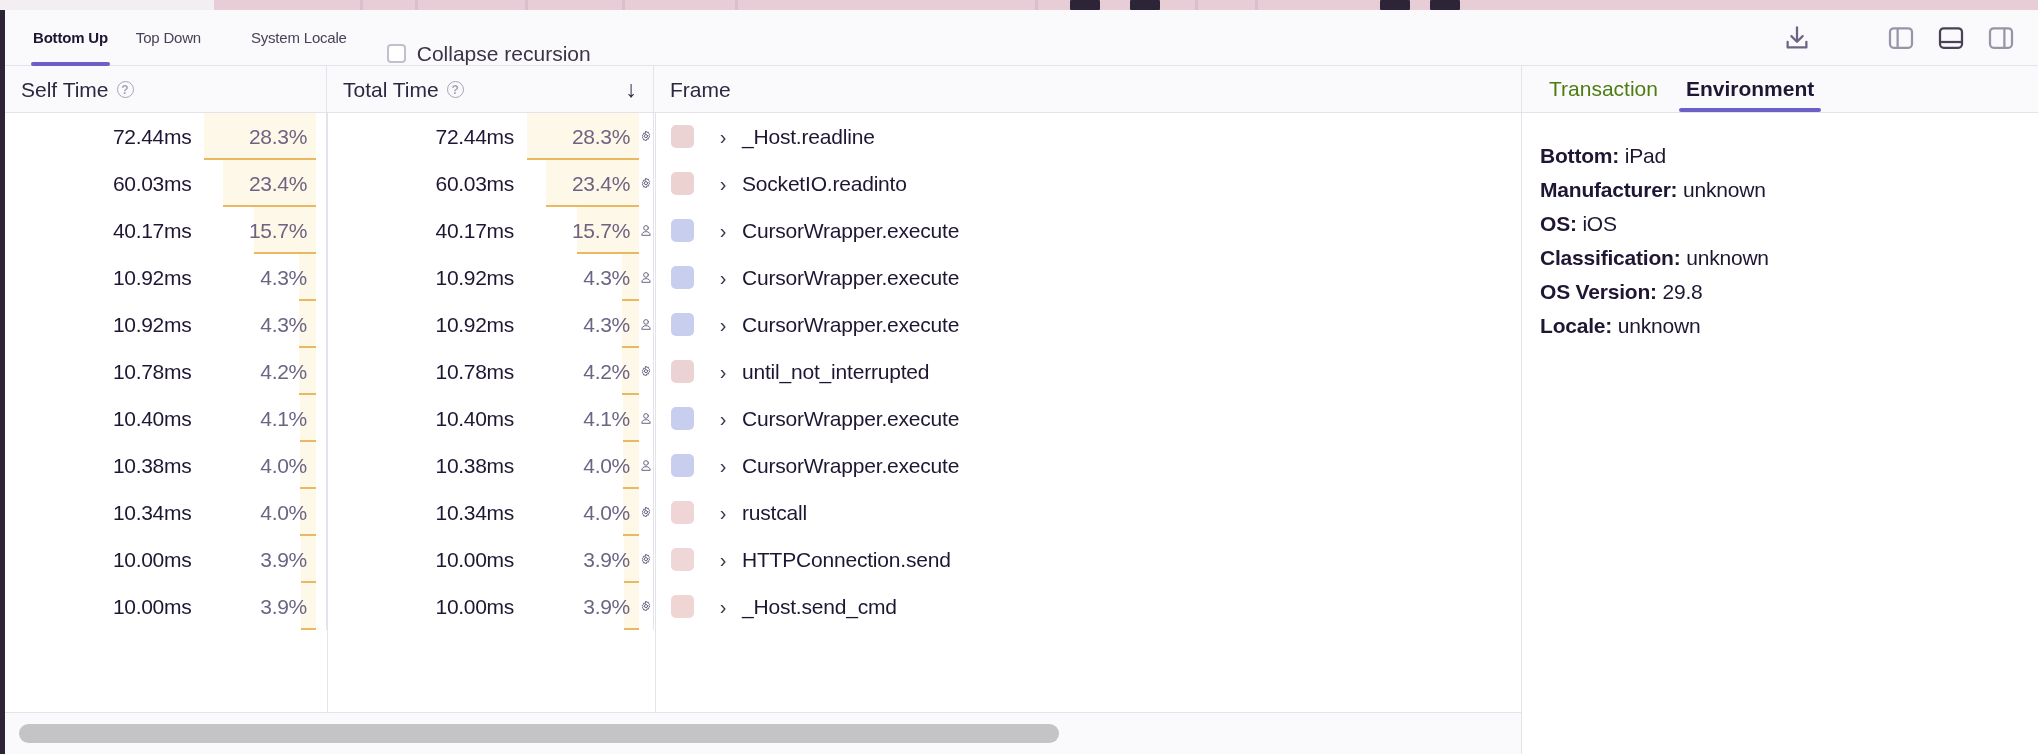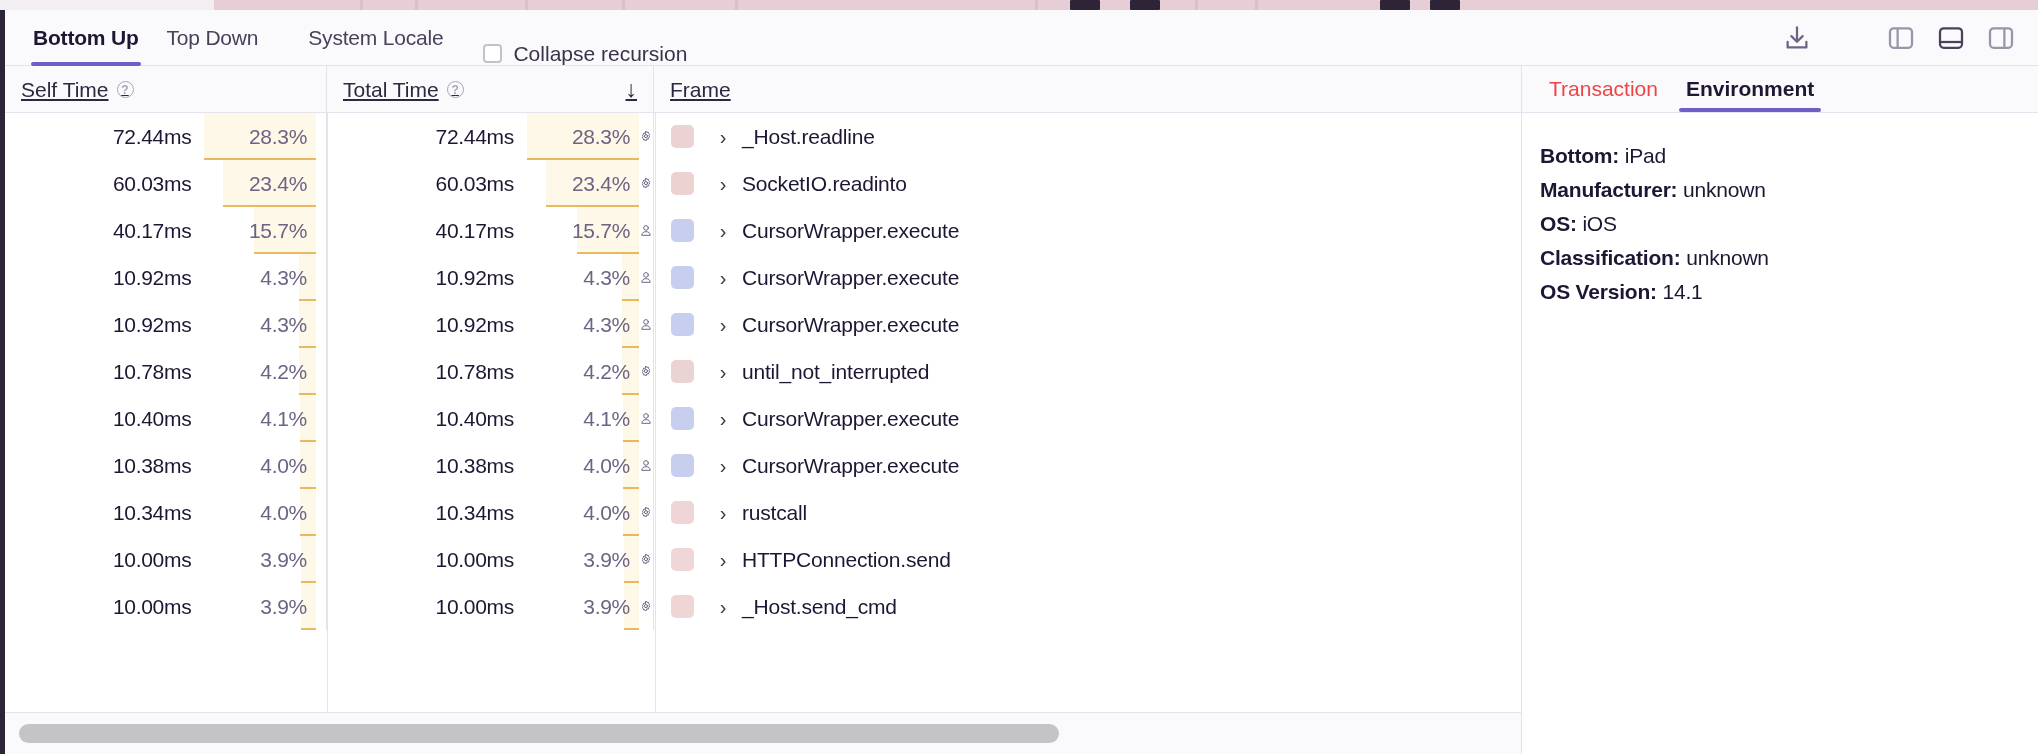--- a/index.html
+++ b/index.html
@@ -37,21 +37,21 @@
   
   .toolbar {
     position: absolute; left: 5px; top: 10px; right: 0; height: 56px;
     background: #fafafc;
     display: flex; align-items: center;
     border-bottom: 1px solid #e4e2ea;
   }
   .tb-left { display: flex; align-items: flex-end; height: 56px; padding-left: 14px; gap: 0; }
   .tb-tab {
     position: relative; height: 56px; display: flex; align-items: center;
-    padding: 0 14px; font-size: 21px; color: #4a4158; cursor: pointer;
+    padding: 0 14px; font-size: 15px; color: #4a4158; cursor: pointer;
     white-space: nowrap; letter-spacing: -0.2px;
   }
   .tb-tab.active { font-weight: bold; color: #1f1633; }
   .tb-tab.active::after {
     content: ""; position: absolute; left: 12px; right: 12px; bottom: 0;
     height: 4px; background: #6c5fc7; border-radius: 2px;
   }
   .tb-gap { width: 22px; }
   .tb-check {
     display: flex; align-items: center; gap: 11px; margin-left: 26px;
@@ -78,21 +78,21 @@
     display: flex; height: 47px; background: #fafafc;
     border-bottom: 1px solid #e4e2ea;
   }
   .col { position: relative; }
   .col-self  { width: 322px; border-right: 1px solid #e4e2ea; }
   .col-total { width: 327px; border-right: 1px solid #e4e2ea; }
   .col-frame { flex: 1 1 auto; }
 
   .th {
     display: flex; align-items: center; height: 47px;
-    font-size: 21px; color: #2e2740; padding: 0 16px; text-decoration: underline;
+    font-size: 21px; color: #2e2740; padding: 0 16px;
   }
   .th-self, .th-total { justify-content: flex-start; padding-left: 16px; }
   .th .q {
     display: inline-flex; align-items: center; justify-content: center;
     width: 17px; height: 17px; border: 1.6px solid #a9a3b8; border-radius: 50%;
     font-size: 12px; color: #a9a3b8; margin-left: 8px; line-height: 1;
     font-weight: bold;
   }
   .th-sort { margin-left: auto; font-size: 23px; color: #2e2740; }
 
@@ -170,21 +170,21 @@
     position: absolute; left: 1521px; top: 66px; width: 517px; height: 688px;
     background: #ffffff; border-left: 1px solid #e4e2ea;
   }
   .detail-tabs {
     display: flex; align-items: flex-end; height: 47px;
     background: #fafafc; border-bottom: 1px solid #e4e2ea; padding-left: 18px;
   }
   .d-tab {
     position: relative; height: 47px; display: flex; align-items: center;
     padding: 0 9px; margin-right: 10px;
-    font-size: 21px; color: #ef4444; cursor: pointer; white-space: nowrap;
+    font-size: 21px; color: #4d7c0f; cursor: pointer; white-space: nowrap;
   }
   .d-tab.active { font-weight: bold; color: #1f1633; }
   .d-tab.active::after {
     content: ""; position: absolute; left: 2px; right: 2px; bottom: 0;
     height: 4px; background: #6c5fc7; border-radius: 2px;
   }
   .detail-body { padding: 26px 0 0 18px; }
   .kv {
     font-size: 21px; color: #1f1633; line-height: 34px;
     white-space: nowrap; letter-spacing: -0.2px;
@@ -630,18 +630,19 @@
       <div class="d-tab active">
         <span>Environment</span>
       </div>
     </div>
     <div class="detail-body">
       <div id="env-host">
           <div class="kv"><b>Bottom:</b><span class="v"> iPad</span></div>
           <div class="kv"><b>Manufacturer:</b><span class="v"> unknown</span></div>
           <div class="kv"><b>OS:</b><span class="v"> iOS</span></div>
           <div class="kv"><b>Classification:</b><span class="v"> unknown</span></div>
-          <div class="kv"><b>OS Version:</b><span class="v"> 14.1</span></div>
+          <div class="kv"><b>OS Version:</b><span class="v"> 29.8</span></div>
+          <div class="kv"><b>Locale:</b><span class="v"> unknown</span></div>
         </div>
     </div>
   </div>
 
 </div>
 
 </body></html>

